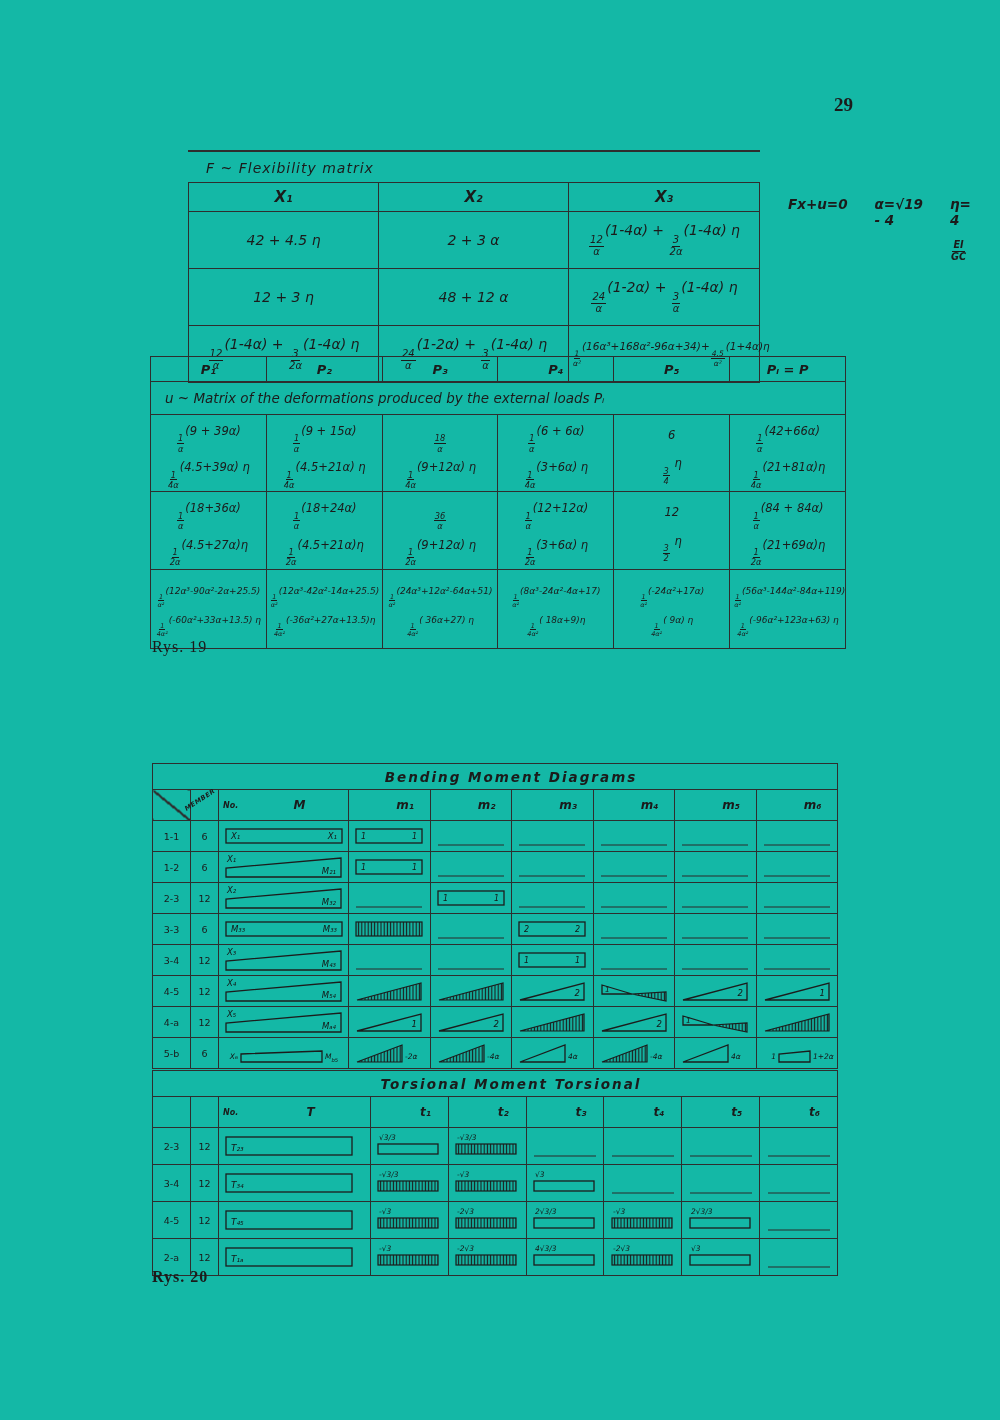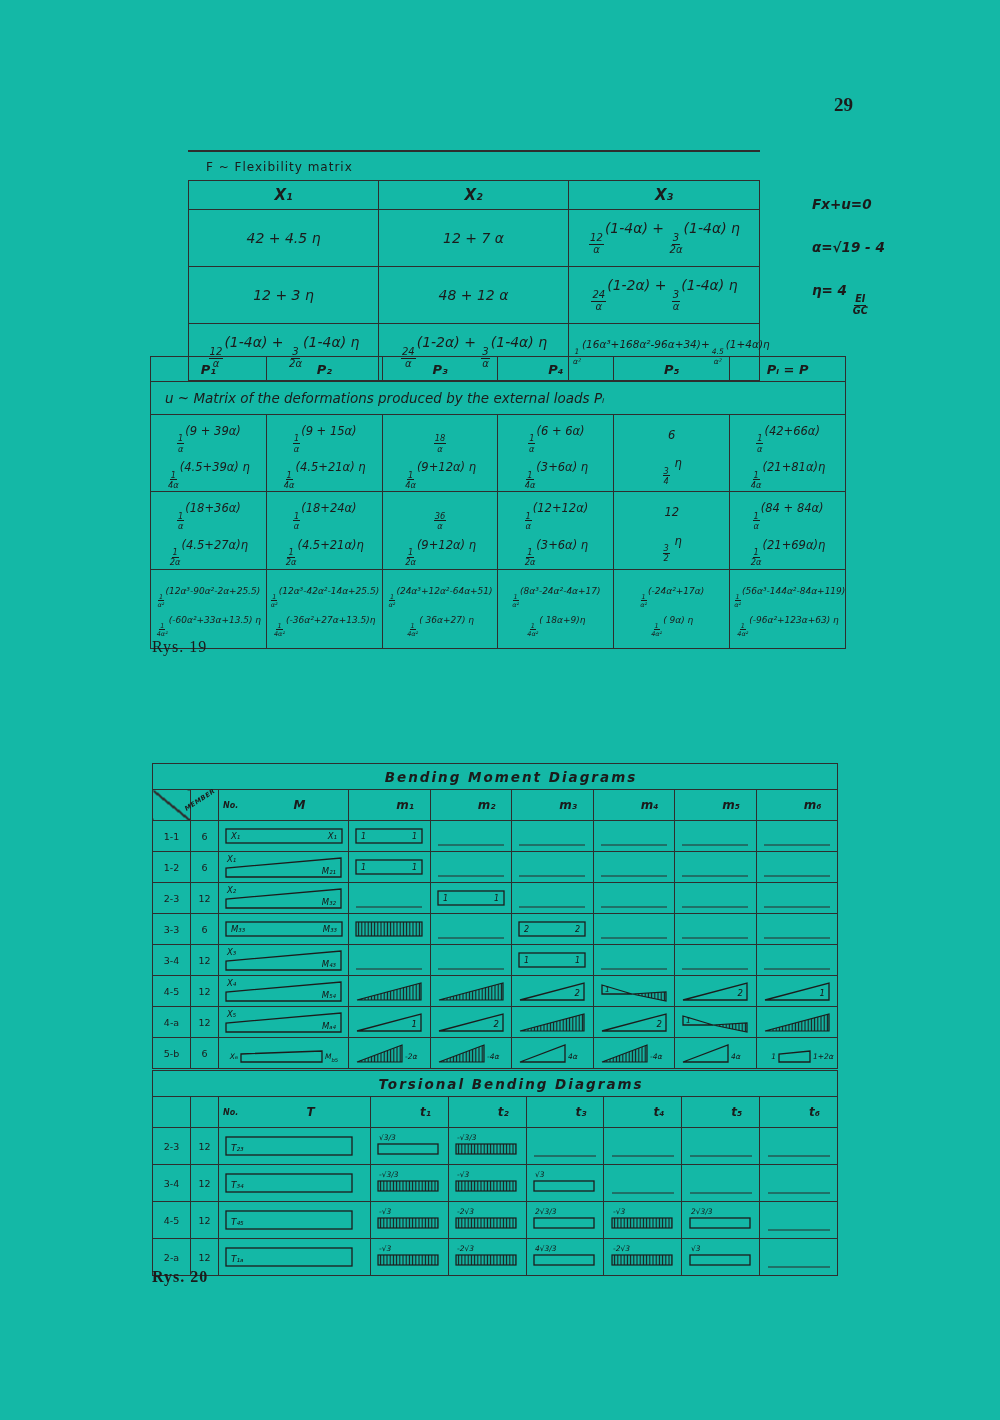--- a/index.html
+++ b/index.html
@@ -4,29 +4,29 @@
 <style>
   html,body{margin:0;padding:0;}
   body{background:#e8e8e8;}
   .page{position:relative;width:1000px;height:1420px;margin:0 auto;background:#14b8a6;
         font-family:"DejaVu Sans",sans-serif;color:#1b1b1b;overflow:hidden;}
   .pageno{position:absolute;left:834px;top:94px;font-family:"Liberation Serif",serif;
           font-size:19px;font-weight:bold;}
   
   .fsec{position:absolute;left:188px;top:150px;width:572px;}
   .toprule{height:2px;background:#2e2e2e;margin-bottom:8px;}
-  .ftitle{font-size:12px;letter-spacing:1px;margin:0 0 6px 18px;}
+  .ftitle{font-style:italic;font-size:14px;letter-spacing:1px;margin:0 0 6px 18px;}
   table.grid{border-collapse:collapse;table-layout:fixed;width:100%;}
   table.grid th,table.grid td{border:1.6px solid #2e2e2e;text-align:center;vertical-align:middle;
           font-style:italic;padding:2px 3px;}
   .ftable th{height:24px;font-size:15px;font-weight:bold;}
   .ftable td{height:52px;font-size:14px;white-space:nowrap;}
   .ftable td.dense{font-size:10.5px;}
-  .fside{position:absolute;left:812px;top:196px;width:150px;font-style:italic;font-size:13.5px;
-         display:flex;flex-direction:column;gap:27px;font-weight:bold;}
+  .fside{position:absolute;left:788px;top:196px;width:150px;font-style:italic;font-size:13.5px;
+         display:flex;gap:27px;font-weight:bold;}
   
   .usec{position:absolute;left:150px;top:356px;width:696px;}
   .utable .ttl{height:28px;font-size:13.5px;text-align:left;padding-left:14px;font-style:italic;}
   .utable th{height:20px;font-size:13px;}
   .utable td{font-size:11.5px;white-space:nowrap;}
   .utable tr.band td{height:72px;}
   .utable tr.band3 td{font-size:9px;height:74px;}
   .u1,.u2{line-height:2.5;}
   
   .frac{display:inline-flex;flex-direction:column;align-items:center;vertical-align:-0.55em;
@@ -70,21 +70,21 @@
           <col>
         </colgroup>
       <tbody>
           <tr>
             <th>X₁</th>
             <th>X₂</th>
             <th>X₃</th>
           </tr>
           <tr>
             <td class="">42 + 4.5 η</td>
-            <td class="">12 + 7 α</td>
+            <td class="">2 + 3 α</td>
             <td class=""><span class="frac">
                 <span class="fn">12</span>
                 <span class="fd">α</span>
               </span>(1-4α) + <span class="frac">
                 <span class="fn">3</span>
                 <span class="fd">2α</span>
               </span>(1-4α) η</td>
           </tr>
           <tr>
             <td class="">12 + 3 η</td>
@@ -1019,21 +1019,21 @@
           <col style="width:152px">
           <col>
           <col>
           <col>
           <col>
           <col>
           <col>
         </colgroup>
       <thead>
         <tr>
-          <th class="ttl" colspan="9">Torsional  Bending   Diagrams</th>
+          <th class="ttl" colspan="9">Torsional  Moment   Torsional</th>
         </tr>
         <tr>
           <th></th>
           <th class="no-h">No.</th>
         <th>T</th>
             <th>t₁</th>
             <th>t₂</th>
             <th>t₃</th>
             <th>t₄</th>
             <th>t₅</th>

